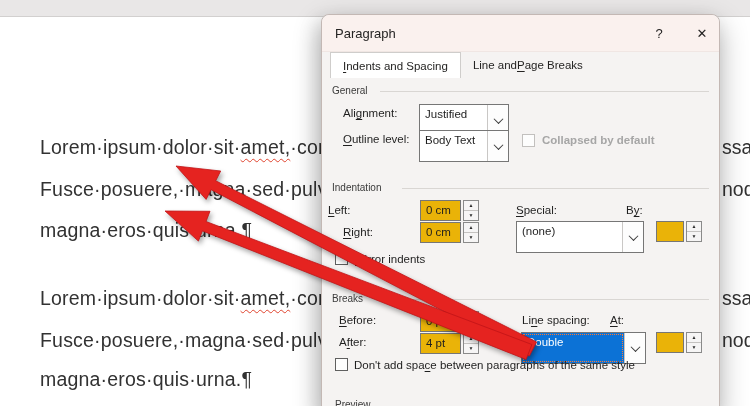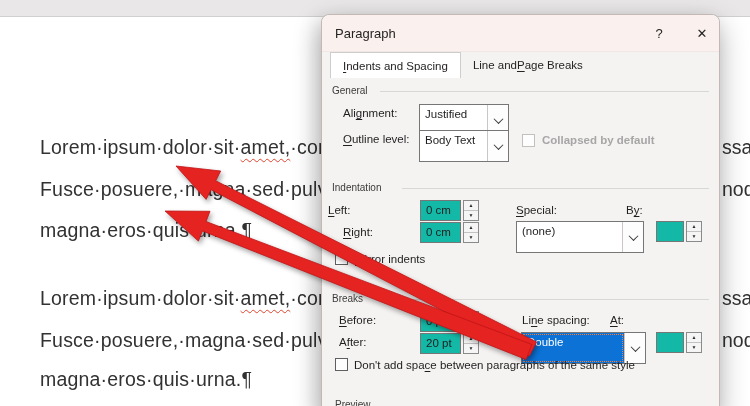--- a/index.html
+++ b/index.html
@@ -51,21 +51,21 @@
   .combo-val { flex:1; padding:0 5px; line-height:19px; white-space:nowrap;
     overflow:hidden; color:#1f1f1f; }
   .combo-val.sel { background:#0c72d6; color:#fff;
     outline:1px dotted #ff7a33; outline-offset:-2px; }
   .combo-btn { width:21px; border-left:1px solid #c9c7c5; background:#fdfdfd;
     display:flex; align-items:center; justify-content:center; }
   .chev { width:7px; height:7px; border-left:1.4px solid #3b3b3b;
     border-bottom:1.4px solid #3b3b3b; transform:rotate(-45deg) translate(1px,-1px); }
 
   .spinner { position:absolute; height:21px; display:flex; }
-  .spin-field { height:21px; background:#14b8a6; border:1px solid #767676;
+  .spin-field { height:21px; background:#eab308; border:1px solid #767676;
     padding:0 5px; line-height:19px; white-space:nowrap; }
   .spin-btns { width:16px; height:21px; margin-left:2px; border:1px solid #8a8a8a;
     background:#f6f5f5; display:flex; flex-direction:column; }
   .spin-up,.spin-dn { flex:1; font-size:5px; line-height:9px; text-align:center;
     color:#2d2d2d; }
   .spin-up { border-bottom:1px solid #c4c2c0; }
 
   .cb { position:absolute; width:13px; height:13px; background:#fdfdfd;
     border:1px solid #5f5f5f; }
   .cb.dis { border-color:#c2c0be; }
@@ -173,21 +173,21 @@
       <div class="spin-btns">
           <div class="spin-up">▲</div>
           <div class="spin-dn">▼</div>
         </div>
     </div>
     <div class="lbl" style="left:200px;top:299px">Li<u>n</u>e spacing:</div>
     <div class="lbl" style="left:288px;top:299px"><u>A</u>t:</div>
 
     <div class="lbl" style="left:17px;top:321px">A<u>f</u>ter:</div>
     <div class="spinner" style="left:98px;top:318px">
-      <div class="spin-field" style="width:41px">20 pt</div>
+      <div class="spin-field" style="width:41px">4 pt</div>
       <div class="spin-btns">
           <div class="spin-up">▲</div>
           <div class="spin-dn">▼</div>
         </div>
     </div>
     <div class="combo" style="left:199px;top:317px;width:125px">
       <div class="combo-val sel">Double</div>
       <div class="combo-btn">
           <span class="chev"></span>
         </div>

